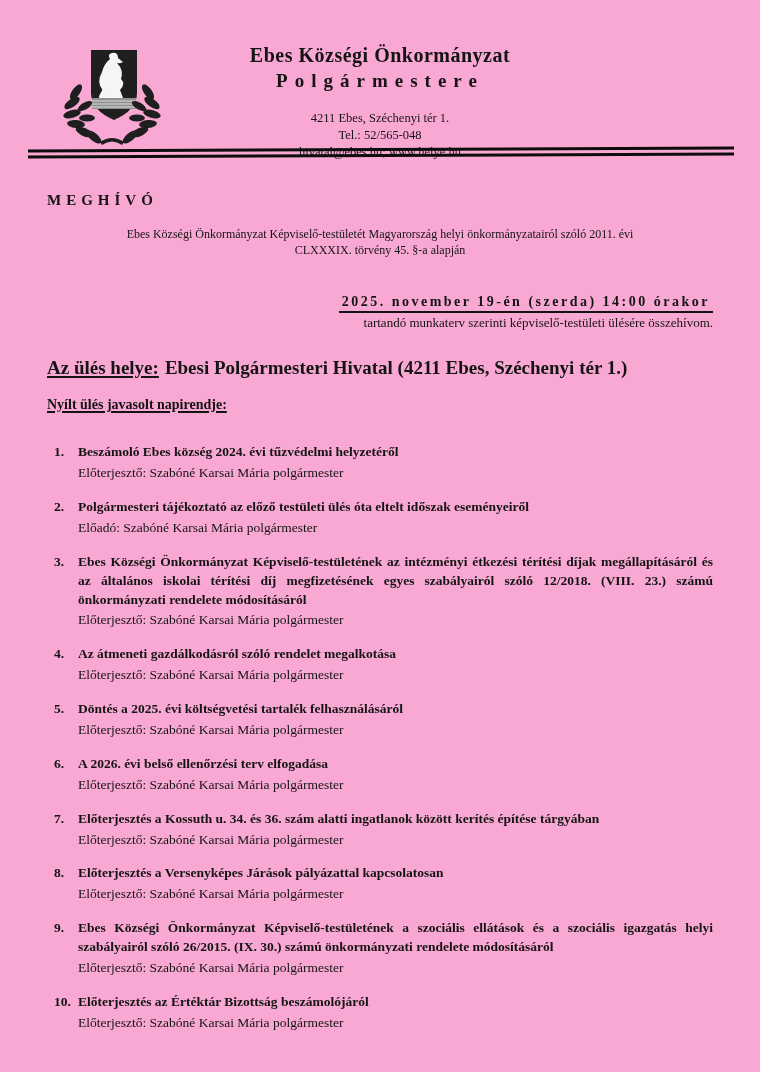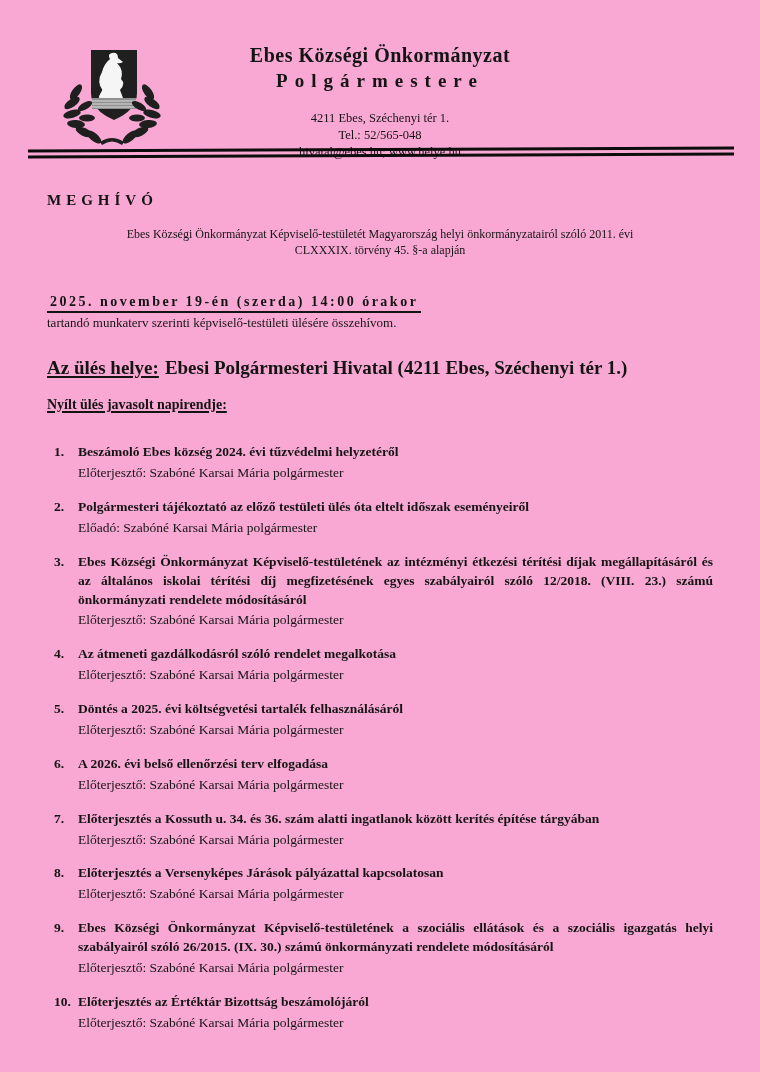--- a/index.html
+++ b/index.html
@@ -43,21 +43,21 @@
     font-size: 15px;
     font-weight: bold;
     letter-spacing: 5px;
   }
   .legal {
     margin: 0 0 34px 0;
     text-align: center;
     font-size: 12px;
     line-height: 1.3;
   }
-  .datetime-block { margin: 0 0 26px 0; text-align: left; }
+  .datetime-block { margin: 0 0 26px 0; text-align: right; }
   .datetime {
     display: inline-block;
     font-size: 14px;
     font-weight: bold;
     letter-spacing: 2.5px;
     border-bottom: 2px solid #141414;
     padding: 0 3px 1px 3px;
   }
   .datetime-sub { font-size: 13px; margin-top: 2px; }
 

